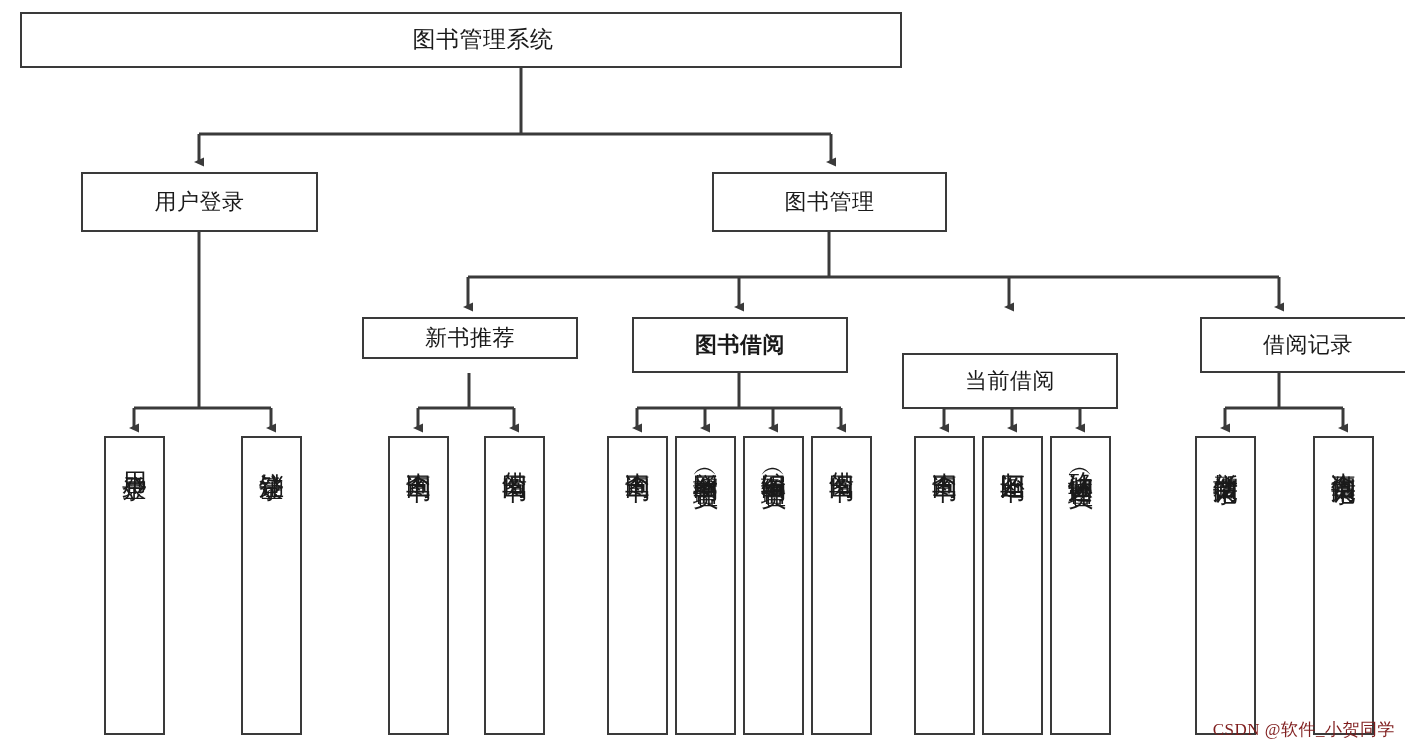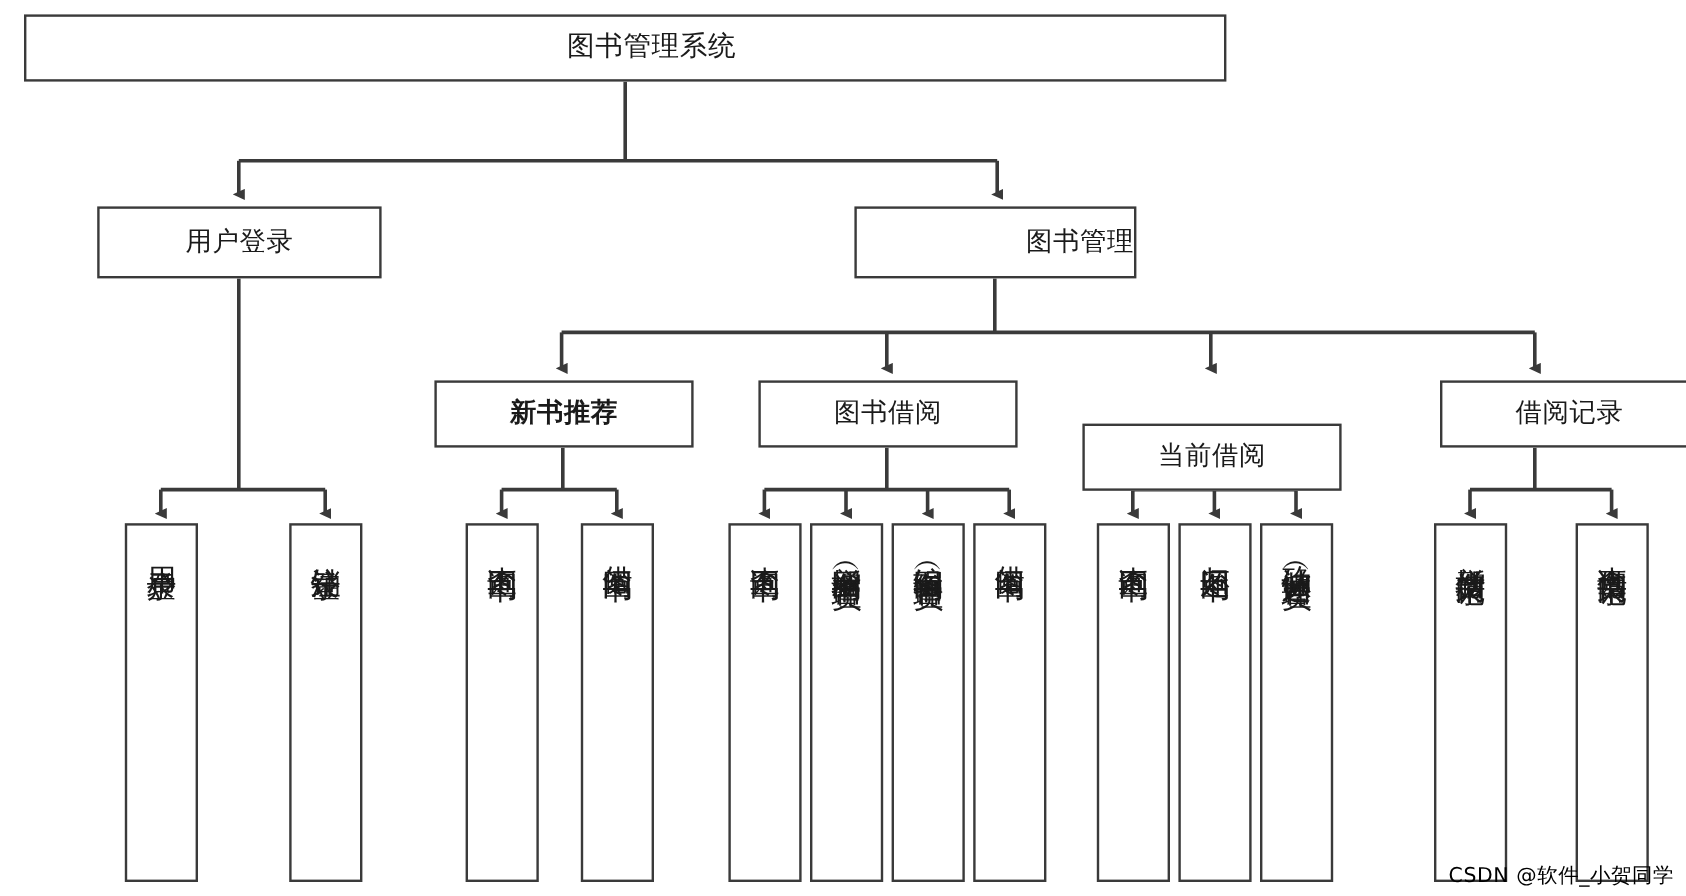--- a/index.html
+++ b/index.html
@@ -55,24 +55,25 @@
     font-size: 25px;
     line-height: 1.08;
     letter-spacing: 2px;
     white-space: nowrap;
   }
   .watermark {
     position: absolute;
     right: 10px;
     bottom: 6px;
     font-size: 17px;
-    color: #000000;
+    color: #7f1d1d;
     letter-spacing: 0.5px;
     z-index: 3;
     white-space: nowrap;
+    font-family: Liberation Serif, serif;
   }
 </style>
 </head>
 <body>
 
 <div id="canvas">
 
   <svg id="edges" viewBox="0 0 1405 747" xmlns="http://www.w3.org/2000/svg">
     <defs>
       <marker id="arrow" markerWidth="10" markerHeight="10" refX="4.6" refY="5" orient="auto" markerUnits="userSpaceOnUse">
@@ -116,35 +117,35 @@
       <path d="M1012,408 L1012,428" marker-end="url(#arrow)"></path>
       <path d="M1080,408 L1080,428" marker-end="url(#arrow)"></path>
 
       <path d="M1279,373 L1279,408"></path>
       <path d="M1225,408 L1343,408"></path>
       <path d="M1225,408 L1225,428" marker-end="url(#arrow)"></path>
       <path d="M1343,408 L1343,428" marker-end="url(#arrow)"></path>
     </g>
   </svg>
 
-  <div class="node root" style="left:20px; top:12px; width:1002px; height:56px;padding-left:44px;">
+  <div class="node root" style="left:20px; top:12px; width:882px; height:56px;padding-left:44px;">
     <span class="label">图书管理系统</span>
   </div>
 
   <div class="node level2" style="left:81px; top:172px; width:237px; height:60px;">
     <span class="label">用户登录</span>
   </div>
-  <div class="node level2" style="left:712px; top:172px; width:235px; height:60px;justify-content:flex-end;">
+  <div class="node level2" style="left:712px; top:172px; width:235px; height:60px;">
     <span class="label">图书管理</span>
   </div>
 
-  <div class="node level3" style="left:362px; top:317px; width:216px; height:56px;font-weight:bold;">
+  <div class="node level3" style="left:362px; top:317px; width:216px; height:42px;">
     <span class="label">新书推荐</span>
   </div>
-  <div class="node level3" style="left:632px; top:317px; width:216px; height:56px;">
+  <div class="node level3" style="left:632px; top:317px; width:216px; height:56px;font-weight:bold;">
     <span class="label">图书借阅</span>
   </div>
   <div class="node level3" style="left:902px; top:317px; width:216px; height:56px;margin-top:36px;">
     <span class="label">当前借阅</span>
   </div>
   <div class="node level3" style="left:1172px; top:317px; width:216px; height:56px;margin-left:28px;">
     <span class="label">借阅记录</span>
   </div>
 
   <div class="node leaf" style="left:104px; top:436px; width:61px; height:299px;">

